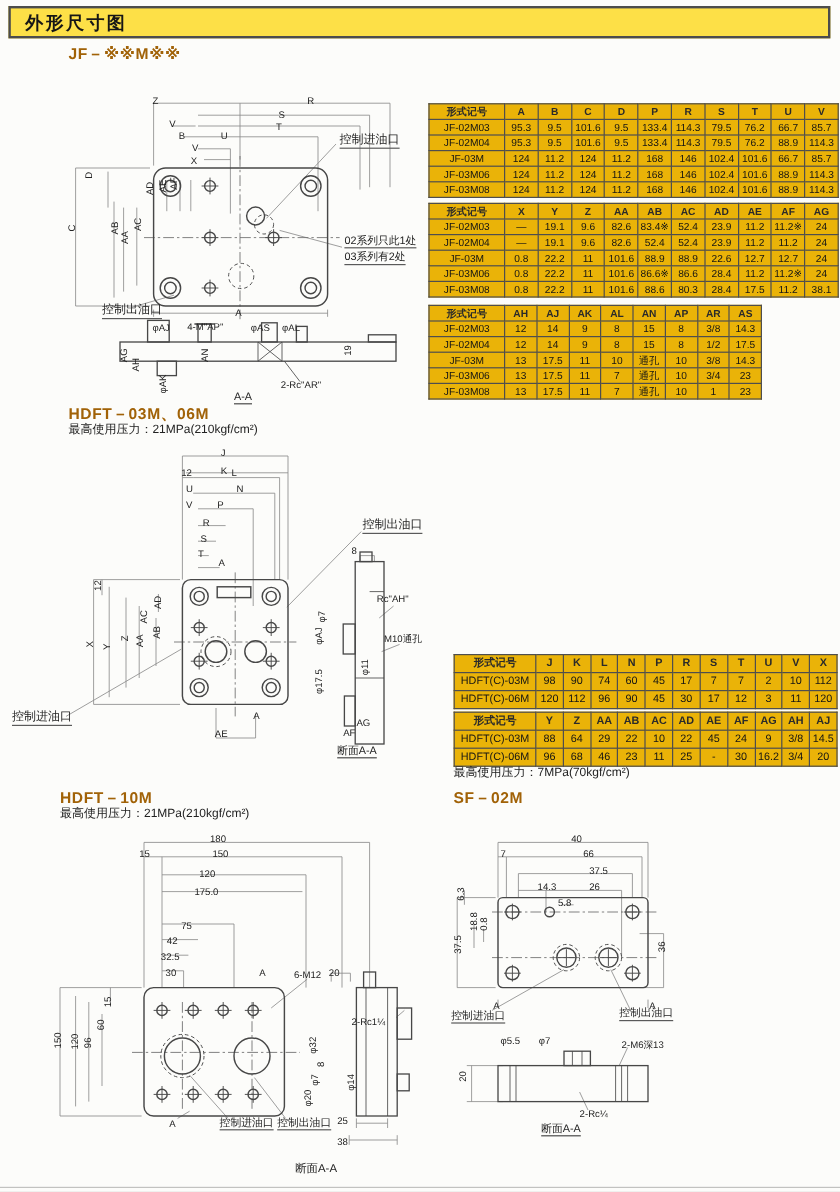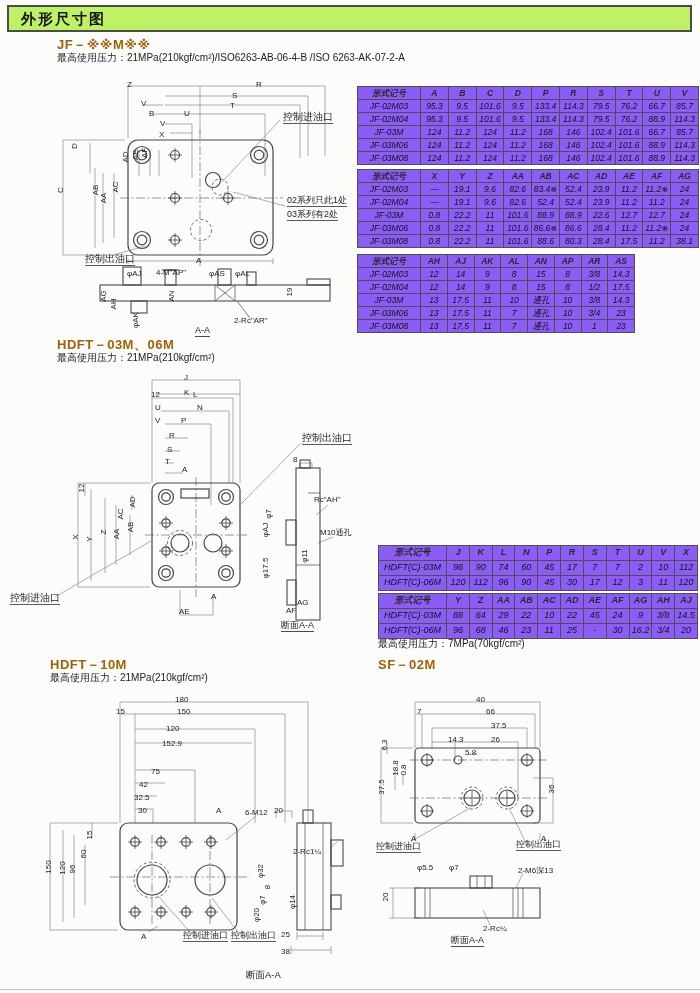--- a/index.html
+++ b/index.html
@@ -1,50 +1,49 @@
 <!DOCTYPE html>
 <html><head>
 <meta charset="utf-8">
 <style>
   html,body{margin:0;padding:0;background:#e8e8e6;}
   .page{position:relative;width:700px;height:993px;background:#fcfcfa;overflow:hidden;
         font-family:"Liberation Sans","DejaVu Sans",sans-serif;color:#1c1c1c;}
-  .titlebar{position:absolute;left:7px;top:5px;width:681px;height:23px;border:2px solid #4c4c4c;background:#bef264;}
+  .titlebar{position:absolute;left:7px;top:5px;width:681px;height:23px;border:2px solid #4c4c4c;background:#fde047;}
   .titlebar span{display:inline-block;padding:3px 0 0 12px;font-size:15px;font-weight:bold;letter-spacing:2px;color:#161616;}
   .h1{position:absolute;font-size:13px;font-weight:bold;color:#a16207;white-space:nowrap;letter-spacing:0.5px;}
   .pres{position:absolute;font-size:10px;color:#222;white-space:nowrap;}
   .dim{position:absolute;font-size:8px;line-height:1;color:#232323;white-space:nowrap;}
   .vdim{transform:rotate(-90deg);transform-origin:center;}
   .callout{position:absolute;font-size:10px;color:#1d1d1d;white-space:nowrap;border-bottom:1px solid #5a5a5a;padding-bottom:1px;line-height:1;}
   .callout.small{font-size:9px;}
   .note{position:absolute;font-size:9px;color:#1d1d1d;white-space:nowrap;line-height:1;border-bottom:1px solid #5a5a5a;padding-bottom:1px;}
   .sec{position:absolute;font-size:9px;color:#1d1d1d;white-space:nowrap;line-height:1;}
   .secu{border-bottom:1px solid #4a4a4a;padding-bottom:1px;}
   .draw{position:absolute;}
-  table.dims{position:absolute;border-collapse:collapse;table-layout:fixed;background:#8b5cf6;font-style:italic;}
+  table.dims{position:absolute;border-collapse:collapse;table-layout:fixed;background:#eab308;}
   table.dims th,table.dims td{border:1px solid #4e4e4e;font-size:8.5px;text-align:center;
      padding:0;height:12px;line-height:1.05;color:#141414;overflow:hidden;white-space:nowrap;}
   table.dims th{font-weight:bold;color:#2a2a2a;}
   table.jf-t th:first-child,table.jf-t td:first-child{width:62px;}
   table.hd-t{border:1px solid #4e4e4e;}
   table.hd-t th,table.hd-t td{height:14px;font-size:9px;}
   table.hd-t th:first-child,table.hd-t td:first-child{width:67px;}
   .footline{position:absolute;left:0;top:989px;width:700px;height:1px;background:#c2c2c0;}
 </style>
 </head>
 <body>
 
 <div class="page">
 
   <div class="titlebar">
     <span>外形尺寸图</span>
   </div>
 
   <div class="h1" style="left:57px;top:36px">JF－※※M※※</div>
-  <div class="pres" style="left:57px;top:51px">最高使用压力：21MPa(210kgf/cm²)/ISO6263-AB-06-4-B  /ISO 6263-AK-07-2-A</div>
 
   <svg class="draw" style="left:15px;top:78px" width="345" height="258" viewBox="0 0 345 258">
     <g stroke="#8b8b8b" stroke-width="0.7" fill="none">
       <path d="M113 8H310 M113 8V60 M185 8V55 M310 8V78 M150 18H293 M293 18V78 M150 27H285 M285 27V80 M128 27H148 M139 36H160 M160 36H250 M250 36V98 M150 46H177 M155 55H177 M177 46V100"></path>
       <path d="M48 62H110 M48 62V177 M48 177H110 M80 90V170 M88 95V165 M99 95V160 M75 65V95 M124 72V98 M135 72V98 M144 72V98"></path>
       <path d="M113 180V186 M258 180V186 M113 183H258"></path>
       <path d="M265 42L207 104 M270 128L218 114 M95 178L130 168"></path>
     </g>
     <g stroke="#6a6a6a" stroke-width="0.7" fill="none" stroke-dasharray="9 2.5 2 2.5">
       <path d="M105 120H268 M185 52V188"></path>
@@ -572,21 +571,21 @@
       <rect x="291" y="150" width="12" height="26"></rect>
       <rect x="291" y="205" width="10" height="14"></rect>
       <path d="M265 133V240 M283 133V240" stroke-width="0.7"></path>
     </g>
   </svg>
 
   <span class="dim" style="left:175px;top:696px">180</span>
   <span class="dim" style="left:116px;top:708px">15</span>
   <span class="dim" style="left:177px;top:708px">150</span>
   <span class="dim" style="left:166px;top:725px">120</span>
-  <span class="dim" style="left:162px;top:740px">152.9</span>
+  <span class="dim" style="left:162px;top:740px">175.0</span>
   <span class="dim" style="left:151px;top:768px">75</span>
   <span class="dim" style="left:139px;top:781px">42</span>
   <span class="dim" style="left:134px;top:794px">32.5</span>
   <span class="dim" style="left:138px;top:807px">30</span>
   <span class="dim" style="left:216px;top:807px">A</span>
   <span class="dim" style="left:245px;top:809px">6-M12</span>
   <span class="dim" style="left:274px;top:807px">20</span>
   <span class="dim vdim" style="left:42px;top:863px">150</span>
   <span class="dim vdim" style="left:56px;top:864px">120</span>
   <span class="dim vdim" style="left:69px;top:865px">96</span>

